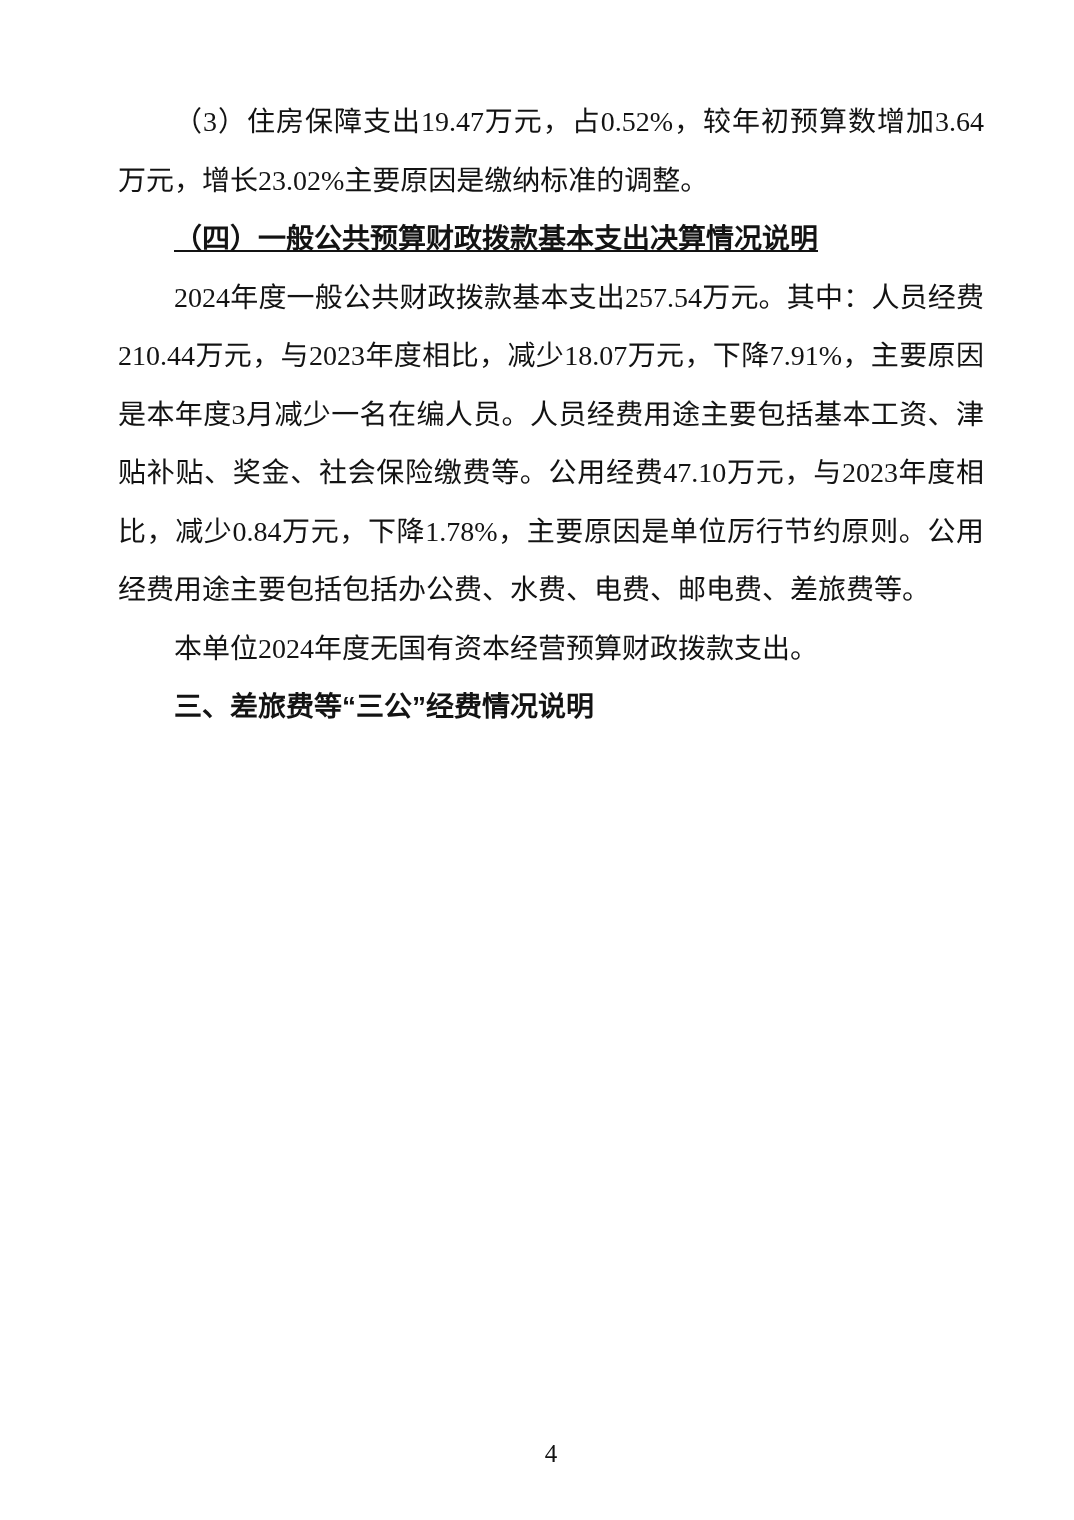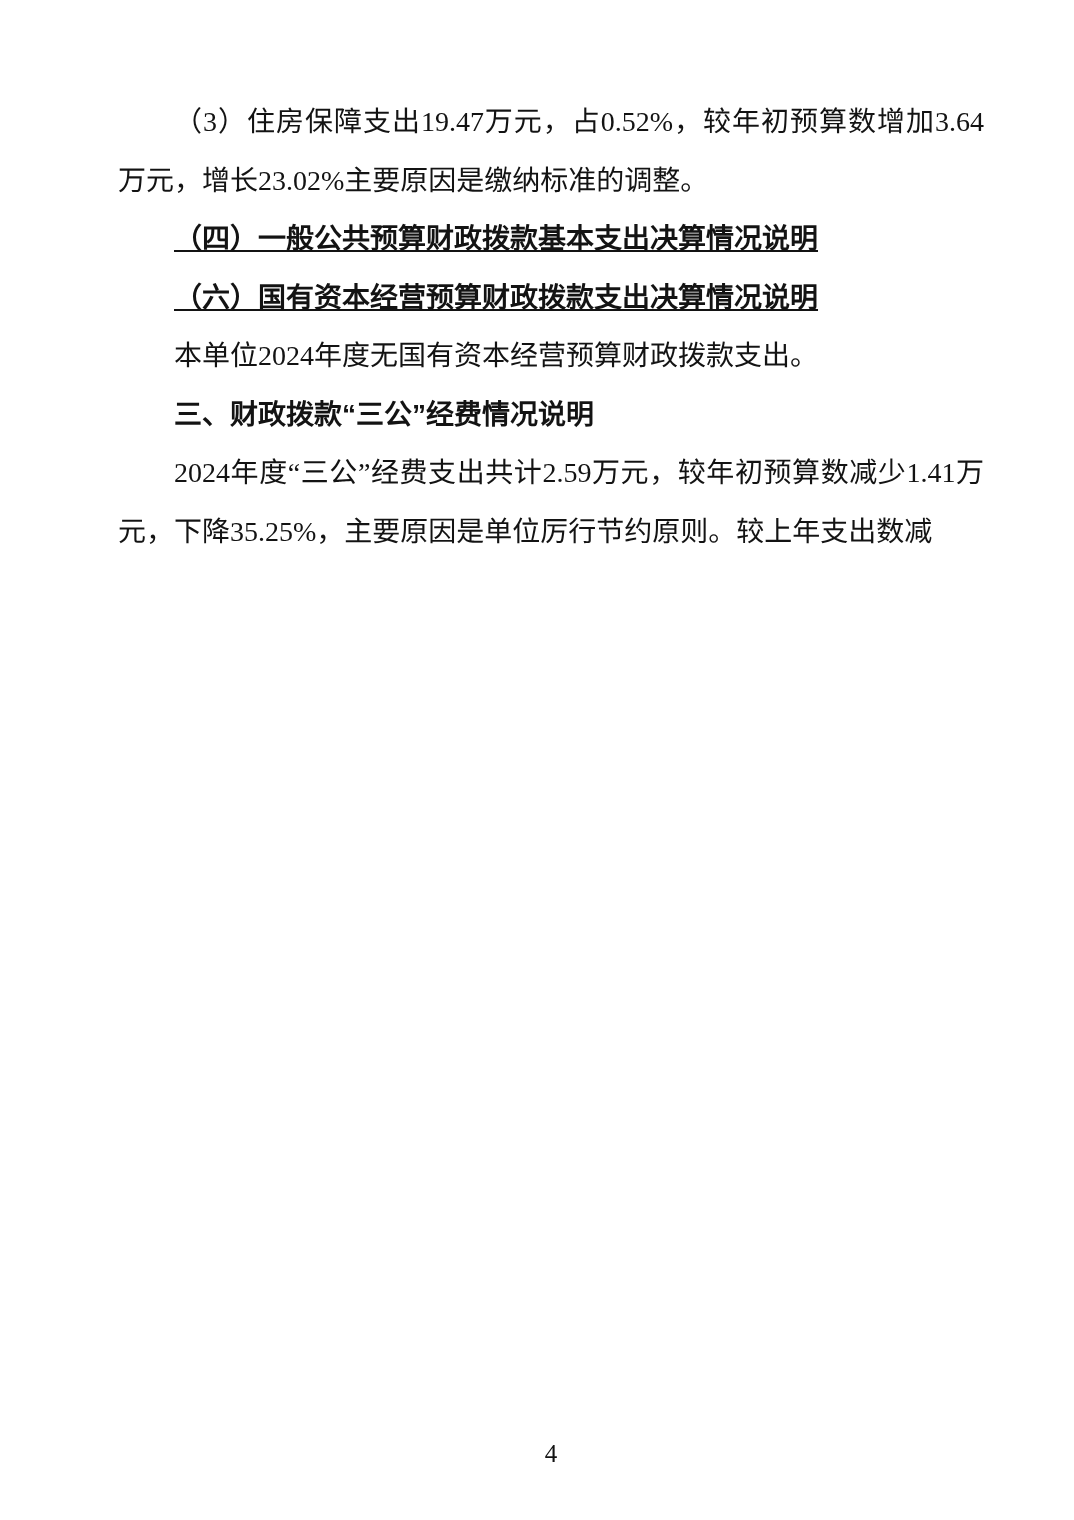--- a/index.html
+++ b/index.html
@@ -54,20 +54,19 @@
     color: #131313;
   }
 </style>
 </head>
 <body>
 
 <div class="page">
   <div class="content">
     <p>（3）住房保障支出19.47万元，占0.52%，较年初预算数增加3.64万元，增长23.02%主要原因是缴纳标准的调整。</p>
     <p class="h-kai">（四）一般公共预算财政拨款基本支出决算情况说明</p>
-    <p class="h-kai">（六）国有资本经营预算财政拨款支出决算情况说明</p>
+    <p>2024年度一般公共财政拨款基本支出257.54万元。其中：人员经费210.44万元，与2023年度相比，减少18.07万元，下降7.91%，主要原因是本年度3月减少一名在编人员。人员经费用途主要包括基本工资、津贴补贴、奖金、社会保险缴费等。公用经费47.10万元，与2023年度相比，减少0.84万元，下降1.78%，主要原因是单位厉行节约原则。公用经费用途主要包括包括办公费、水费、电费、邮电费、差旅费等。</p>
     <p>本单位2024年度无国有资本经营预算财政拨款支出。</p>
-    <p class="h-hei">三、财政拨款“三公”经费情况说明</p>
-    <p>2024年度“三公”经费支出共计2.59万元，较年初预算数减少1.41万元，下降35.25%，主要原因是单位厉行节约原则。较上年支出数减</p>
+    <p class="h-hei">三、差旅费等“三公”经费情况说明</p>
   </div>
 
   <div class="page-footer">4</div>
 </div>
 
 </body></html>

